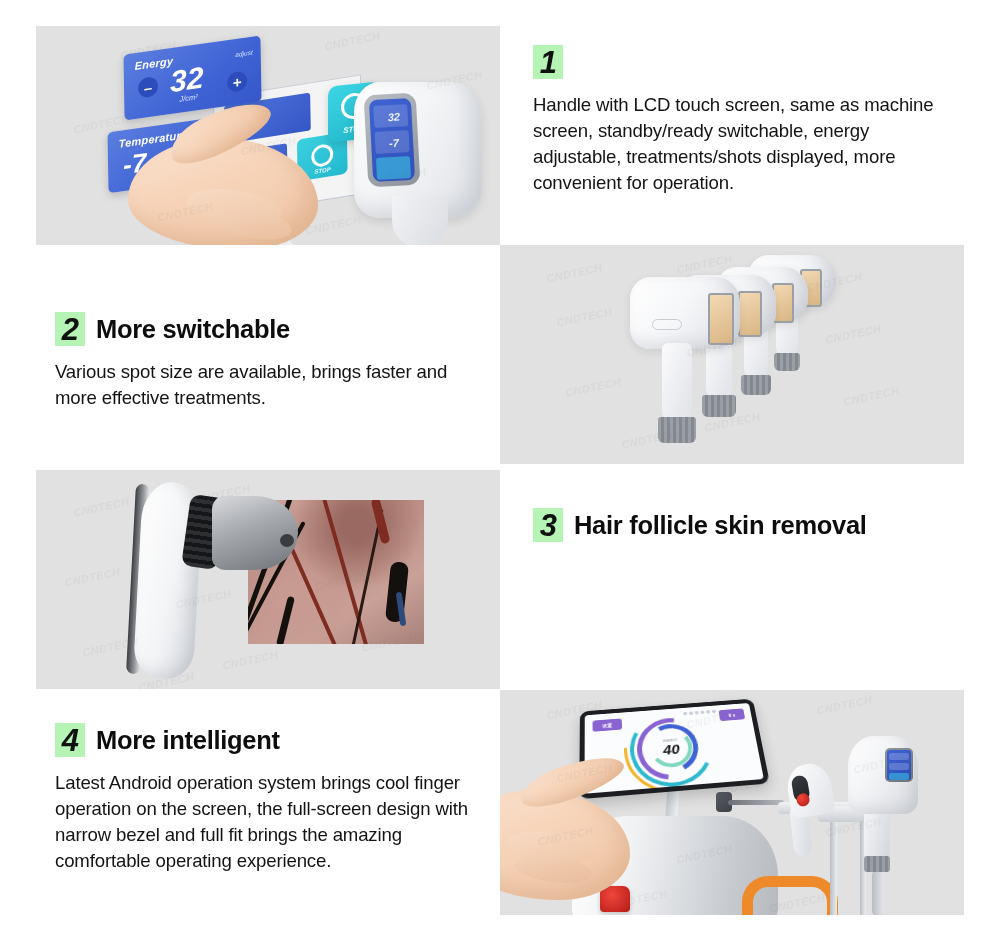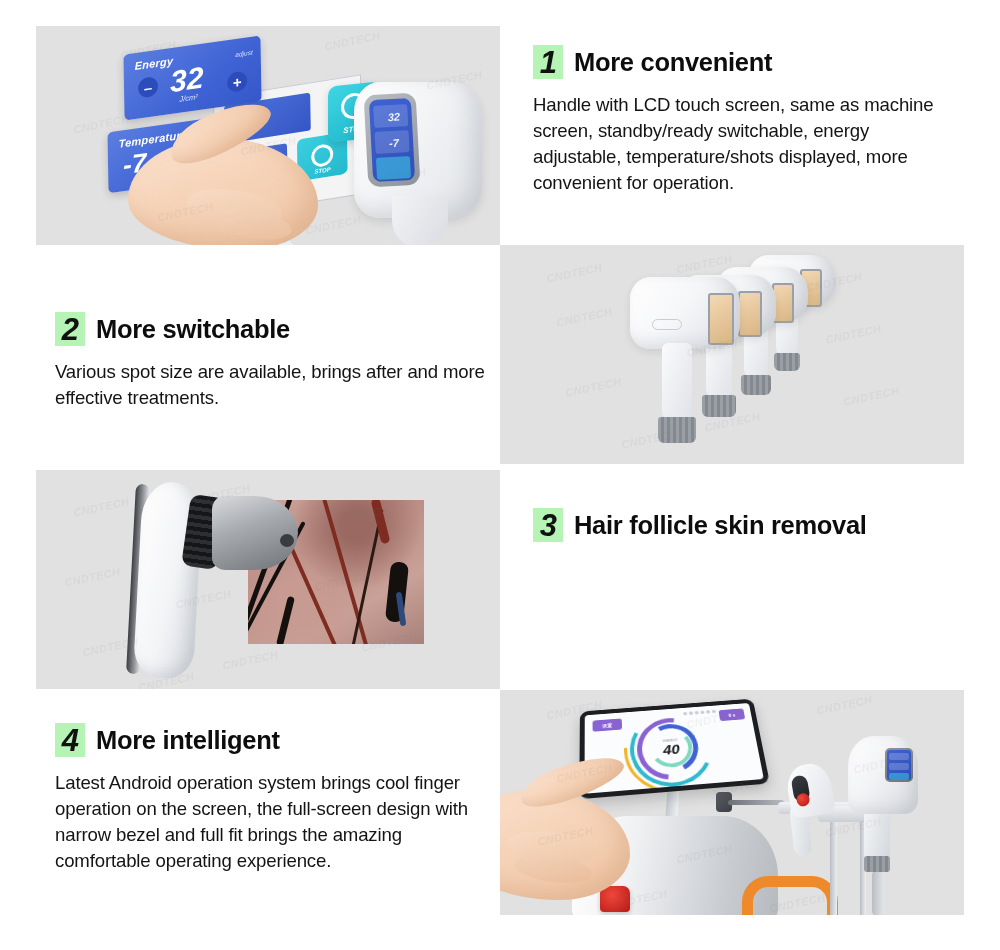--- a/index.html
+++ b/index.html
@@ -552,23 +552,22 @@
       <span style="left:44%;top:52%">CNDTECH</span>
       <span style="left:72%;top:66%">CNDTECH</span>
       <span style="left:26%;top:82%">CNDTECH</span>
       <span style="left:58%;top:88%">CNDTECH</span>
     </div>
   </div>
 
   <div class="textblock" style="left:533px;top:45px;width:425px;">
     <div class="head-row">
       <span class="num-badge">1</span>
-      <span class="head-title">More convenient</span>
-    </div>
-    <p class="body-text">Handle with LCD touch screen, same as machine screen, standby/ready switchable, energy adjustable, temperature/shots displayed, more convenient for operation.</p>
+    </div>
+    <p class="body-text">Handle with LCD touch screen, same as machine screen, standby/ready switchable, energy adjustable, treatments/shots displayed, more convenient for operation.</p>
   </div>
 
   <div class="panel" id="panel2">
 
     <div class="hp">
       <div class="hp-head" style="left:248px;top:10px;width:88px;height:52px;"></div>
       <div class="hp-tip" style="left:300px;top:24px;width:22px;height:38px;"></div>
       <div class="hp-grip" style="left:276px;top:58px;width:22px;height:54px;"></div>
       <div class="hp-cap" style="left:274px;top:108px;width:26px;height:18px;"></div>
     </div>
@@ -607,21 +606,21 @@
       <span style="left:74%;top:66%">CNDTECH</span>
       <span style="left:26%;top:86%">CNDTECH</span>
     </div>
   </div>
 
   <div class="textblock" style="left:55px;top:312px;width:430px;">
     <div class="head-row">
       <span class="num-badge">2</span>
       <span class="head-title">More switchable</span>
     </div>
-    <p class="body-text">Various spot size are available, brings after and more effective treatments.</p>
+    <p class="body-text">Various spot size are available, brings faster and more effective treatments.</p>
   </div>
 
   <div class="panel" id="panel3">
 
     <div id="sc-screen">
       <div class="hair dark" style="left:14px;top:-6px;width:5px;height:150px;transform:rotate(20deg);"></div>
       <div class="hair dark" style="left:22px;top:14px;width:4px;height:136px;transform:rotate(28deg);"></div>
       <div class="hair red" style="left:96px;top:-4px;width:4px;height:158px;transform:rotate(-16deg);"></div>
       <div class="hair red" style="left:58px;top:10px;width:3.5px;height:150px;transform:rotate(-24deg);"></div>
       <div class="hair" style="left:118px;top:8px;width:3px;height:140px;transform:rotate(12deg);"></div>

